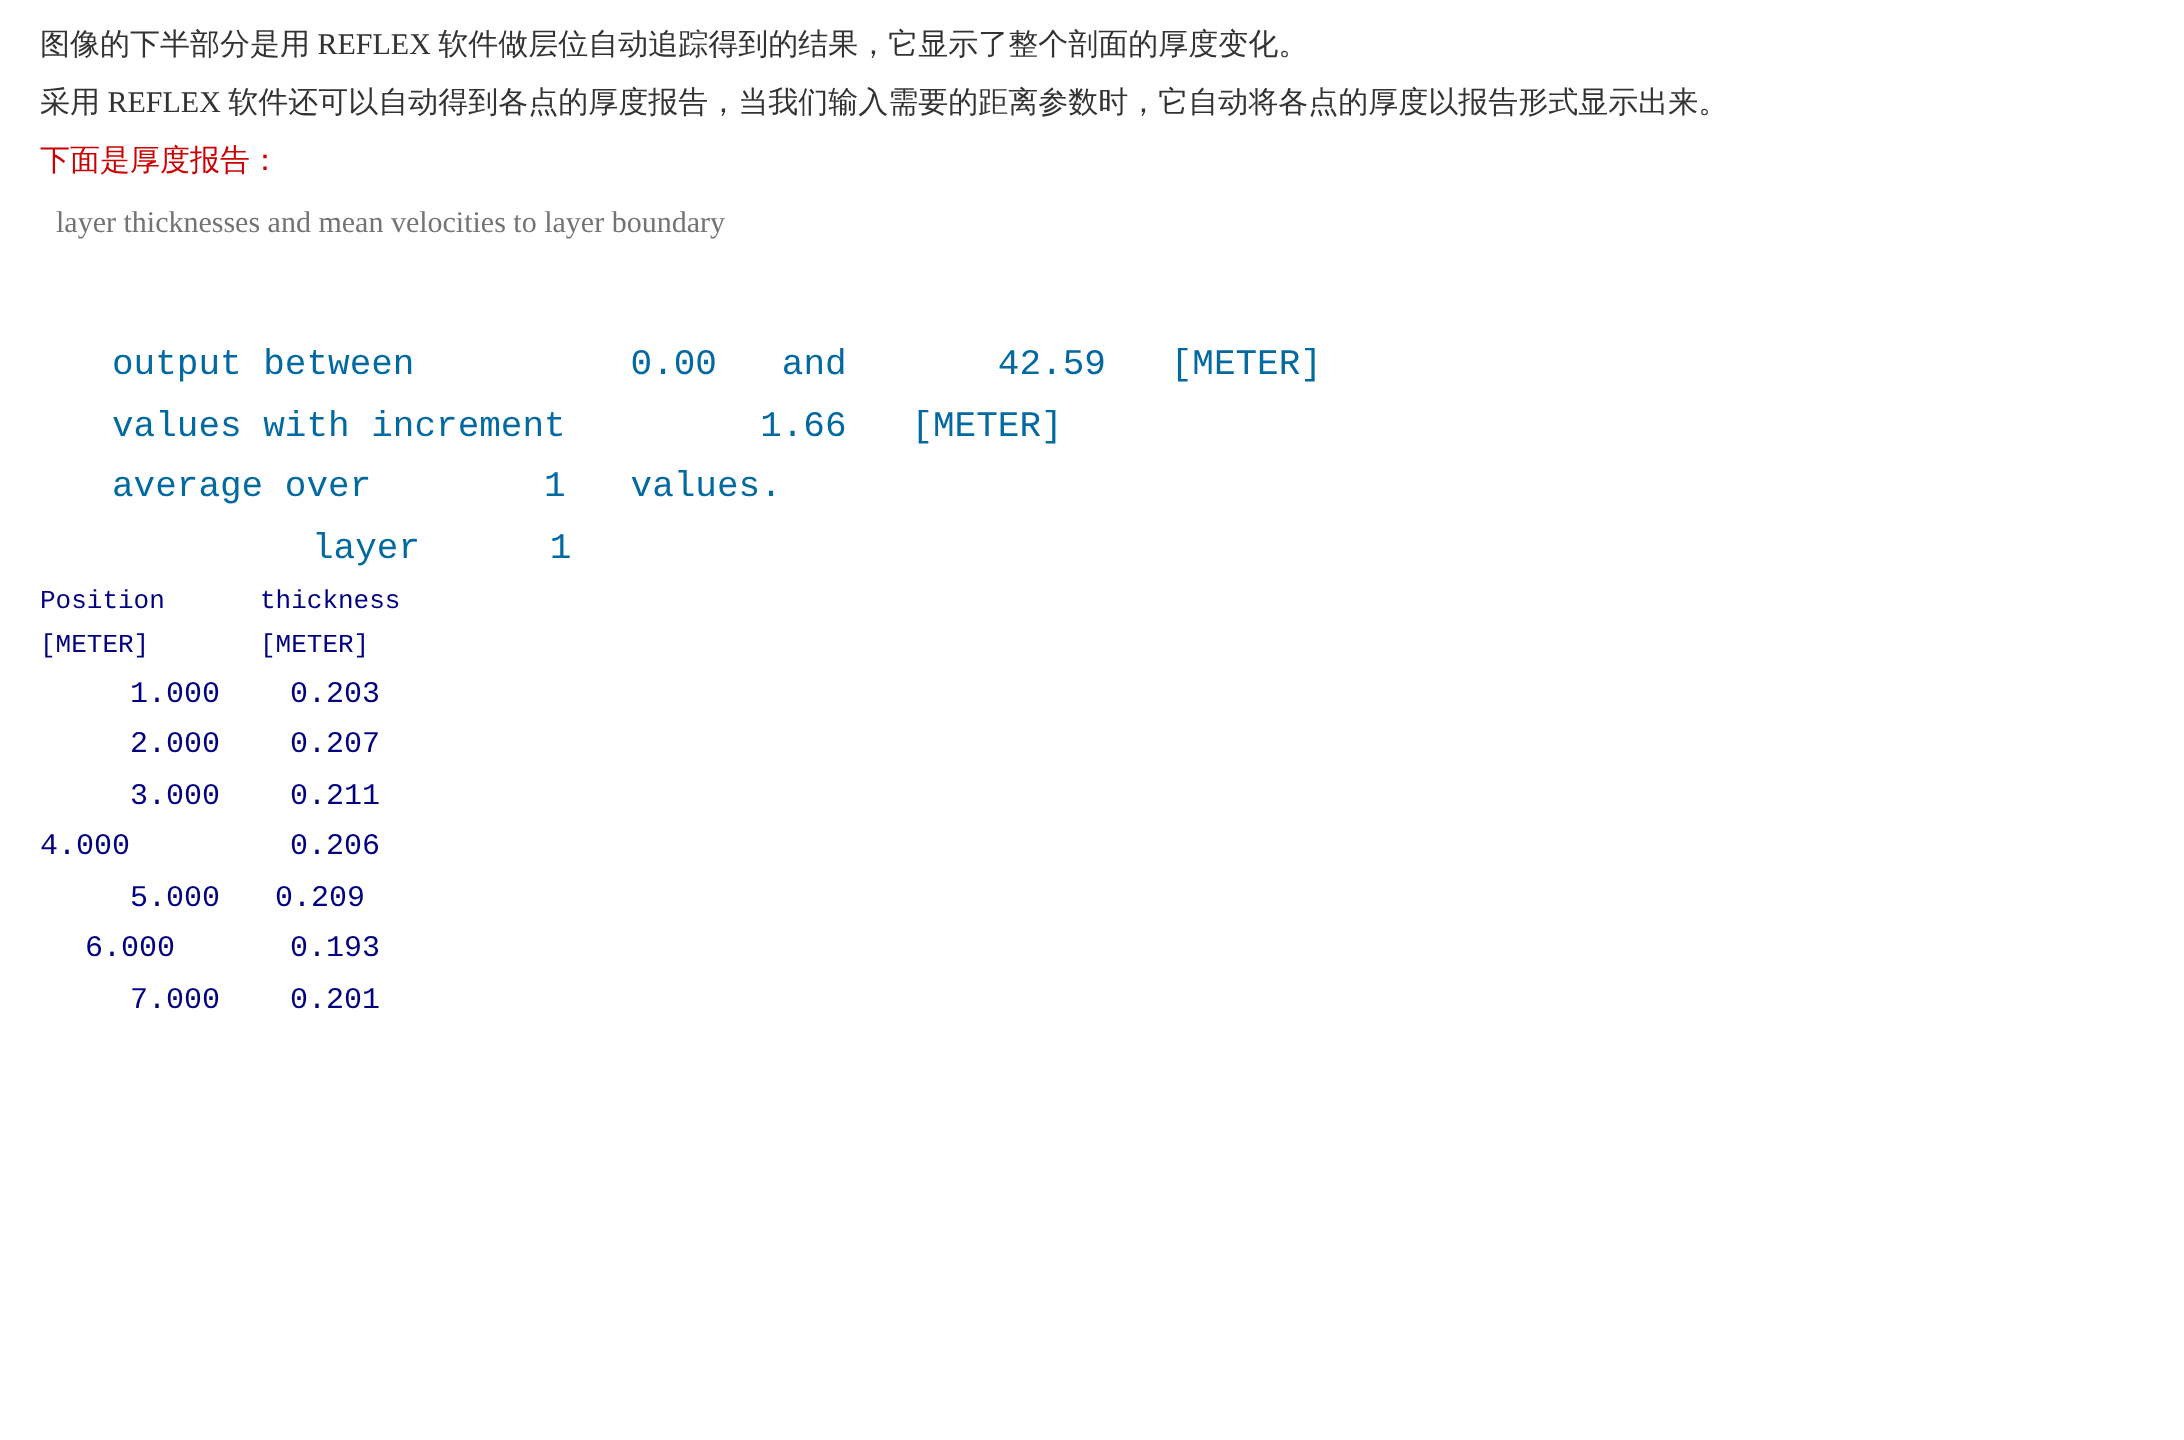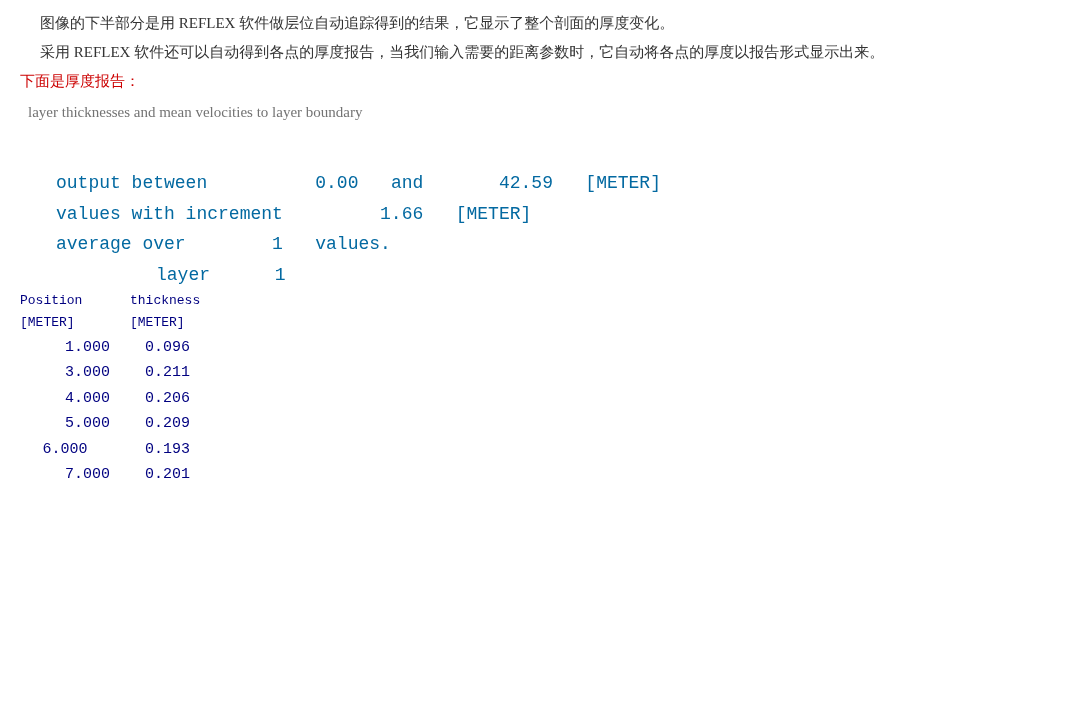--- a/index.html
+++ b/index.html
@@ -14,21 +14,20 @@
       color: #000000;
       padding: 10px 20px;
       width: 1092px;
       min-height: 720px;
     }
     .chinese-text {
       color: #333333;
       font-size: 15px;
       line-height: 1.8;
       margin-bottom: 2px;
-      margin-left: 20px;
     }
     .section-header {
       color: #cc0000;
       font-size: 15px;
       line-height: 1.8;
       margin-bottom: 4px;
     }
     .layer-info-text {
       color: #737373;
       font-size: 15px;
@@ -112,33 +111,37 @@
 </div>
 
 <div class="table-header-row">
   <span style="width:110px; display:inline-block;">[METER]</span>
   <span style="display:inline-block;">[METER]</span>
 </div>
 
 <div id="table-body">
     <div class="value-row">
       <span style="width:110px; display:inline-block; text-align:right; padding-right:20px;">1.000</span>
-      <span style="display:inline-block; text-align:right; width:60px;">0.096</span>
+      <span style="display:inline-block; text-align:right; width:60px;">0.203</span>
+    </div>
+    <div class="value-row">
+      <span style="width:110px; display:inline-block; text-align:right; padding-right:20px;">2.000</span>
+      <span style="display:inline-block; text-align:right; width:60px;">0.207</span>
     </div>
     <div class="value-row">
       <span style="width:110px; display:inline-block; text-align:right; padding-right:20px;">3.000</span>
       <span style="display:inline-block; text-align:right; width:60px;">0.211</span>
     </div>
     <div class="value-row">
-      <span style="width:110px; display:inline-block; text-align:right; padding-right:20px;">4.000</span>
+      <span style="width:110px; display:inline-block; padding-right:20px;">4.000</span>
       <span style="display:inline-block; text-align:right; width:60px;">0.206</span>
     </div>
     <div class="value-row">
       <span style="width:110px; display:inline-block; text-align:right; padding-right:20px;">5.000</span>
-      <span style="display:inline-block; text-align:right; width:60px;">0.209</span>
+      <span style="display:inline-block; text-align:center; width:60px;">0.209</span>
     </div>
     <div class="value-row">
       <span style="width:110px; display:inline-block; text-align:center; padding-right:20px;">6.000</span>
       <span style="display:inline-block; text-align:right; width:60px;">0.193</span>
     </div>
     <div class="value-row">
       <span style="width:110px; display:inline-block; text-align:right; padding-right:20px;">7.000</span>
       <span style="display:inline-block; text-align:right; width:60px;">0.201</span>
     </div>
   </div>

